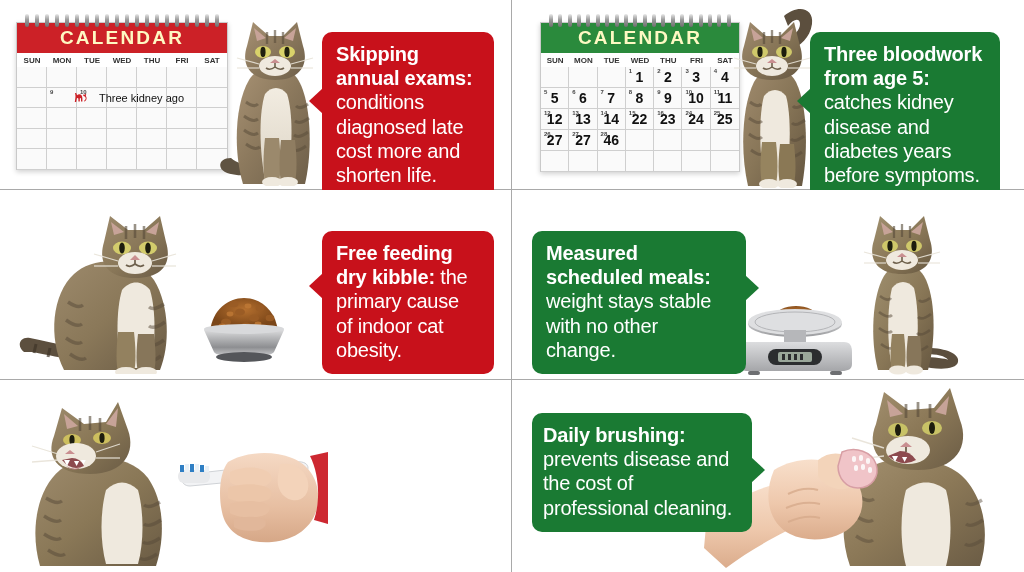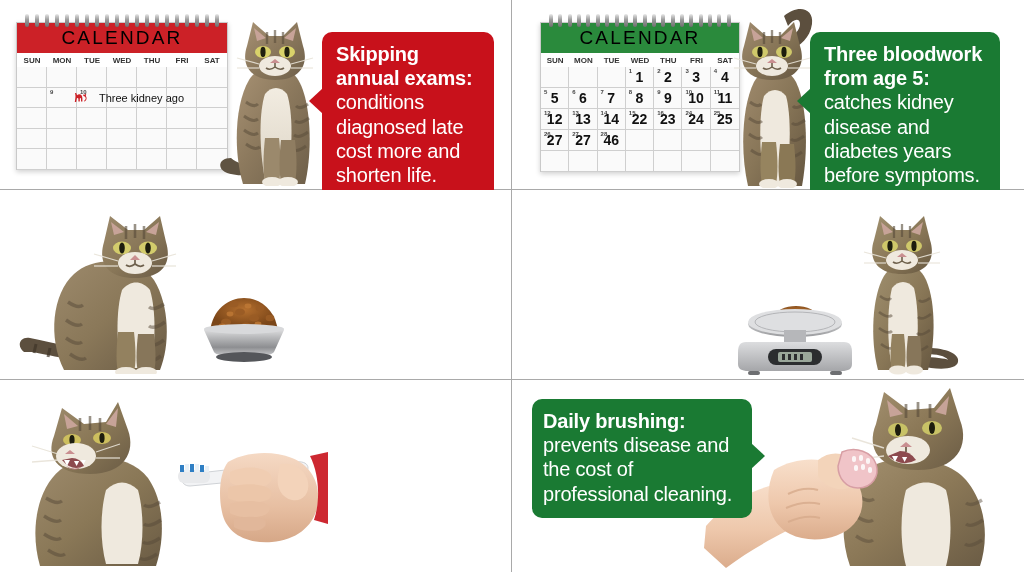--- a/index.html
+++ b/index.html
@@ -75,21 +75,21 @@
     position:absolute;top:-9px;left:8px;right:8px;height:13px;
     display:flex;justify-content:space-between;
   }
   .cal-spiral i{
     display:block;width:4px;height:13px;
     background:linear-gradient(180deg,#e8e8e8 0%,#9a9a9a 45%,#6f6f6f 100%);
     border-radius:2px;
   }
   .cal-head{
     height:30px;display:flex;align-items:center;justify-content:center;
-    color:#000000;font-weight:normal;font-size:19px;letter-spacing:2.2px;
+    color:#fef9c3;font-weight:bold;font-size:19px;letter-spacing:2.2px;
   }
   .cal-head.red{background:#cc2127;}
   .cal-head.green{background:#2a8a3c;}
   .cal-dow{
     display:grid;grid-template-columns:repeat(7,1fr);
     font-size:8px;font-weight:bold;color:#333;
     text-align:center;padding:3px 0 2px 0;background:#fff;
   }
   .cal-body{display:grid;grid-template-columns:repeat(7,1fr);}
   .cal-cell{
@@ -570,20 +570,24 @@
             <ellipse cx="62" cy="36" rx="3.4" ry="2.4"></ellipse>
               <ellipse cx="26" cy="38" rx="3.4" ry="2.4"></ellipse>
           </g>
 
           <path d="M8 42 C8 40 10 39 14 39 L82 39 C86 39 88 40 88 42 L78 64 C76 67 70 68 48 68 C26 68 20 67 18 64z" fill="url(#steel1)"></path>
           <ellipse cx="48" cy="41" rx="40" ry="5" fill="#d8d9db"></ellipse>
           <ellipse cx="48" cy="69" rx="28" ry="5" fill="#54565a"></ellipse>
         </svg>
       </div>
 
+      <div class="callout red" style="left:322px;top:41px;width:172px;">
+        <span class="tail left-red" style="top:42px;"></span>
+        <span class="lead">Free feeding dry kibble:</span><span> the primary cause of indoor cat obesity.</span>
+      </div>
     </div>
 
     <div class="panel bdr-b">
 
       <div class="cat" style="left:330px;top:8px;">
         <svg width="120" height="178" viewBox="0 0 120 178" aria-hidden="true">
           <defs>
             <linearGradient id="fur4" x1="0" y1="0" x2="1" y2="1">
               <stop offset="0%" stop-color="#a59madd"></stop>
               <stop offset="0%" stop-color="#a0906f"></stop>
@@ -679,20 +683,24 @@
               <rect x="54" y="60" width="3" height="6"></rect>
             <rect x="60" y="60" width="3" height="6"></rect>
               <rect x="66" y="60" width="3" height="6"></rect>
           </g>
 
           <rect x="14" y="77" width="12" height="4" rx="2" fill="#6d6e71"></rect>
           <rect x="96" y="77" width="12" height="4" rx="2" fill="#6d6e71"></rect>
         </svg>
       </div>
 
+      <div class="callout green" style="left:20px;top:41px;width:214px;">
+        <span class="tail right-green" style="top:44px;"></span>
+        <span class="lead">Measured scheduled meals:</span><span> weight stays stable with no other change.</span>
+      </div>
     </div>
 
     <div class="panel bdr-r">
 
       <div class="cat" style="left:14px;top:6px;">
         <svg width="200" height="182" viewBox="0 0 200 182" aria-hidden="true">
           <defs>
             <linearGradient id="fur5" x1="0" y1="0" x2="1" y2="1">
               <stop offset="0%" stop-color="#9e8b6d"></stop>
               <stop offset="50%" stop-color="#8a7857"></stop>
@@ -865,20 +873,20 @@
           </g>
 
           <g stroke="#d7ab8c" stroke-width="2" fill="none" opacity=".8">
             <path d="M92 86 q16 -8 30 -4"></path>
             <path d="M90 100 q18 -8 34 -4"></path>
             <path d="M92 114 q18 -8 32 -4"></path>
           </g>
         </svg>
       </div>
 
-      <div class="callout green" style="left:20px;top:19px;width:220px;padding-left:11px;">
+      <div class="callout green" style="left:20px;top:33px;width:220px;padding-left:11px;">
         <span class="tail right-green" style="top:44px;"></span>
         <span class="lead">Daily brushing:</span><span> prevents disease and the cost of professional cleaning.</span>
       </div>
     </div>
 
   </div>
 </div>
 
 </body></html>

